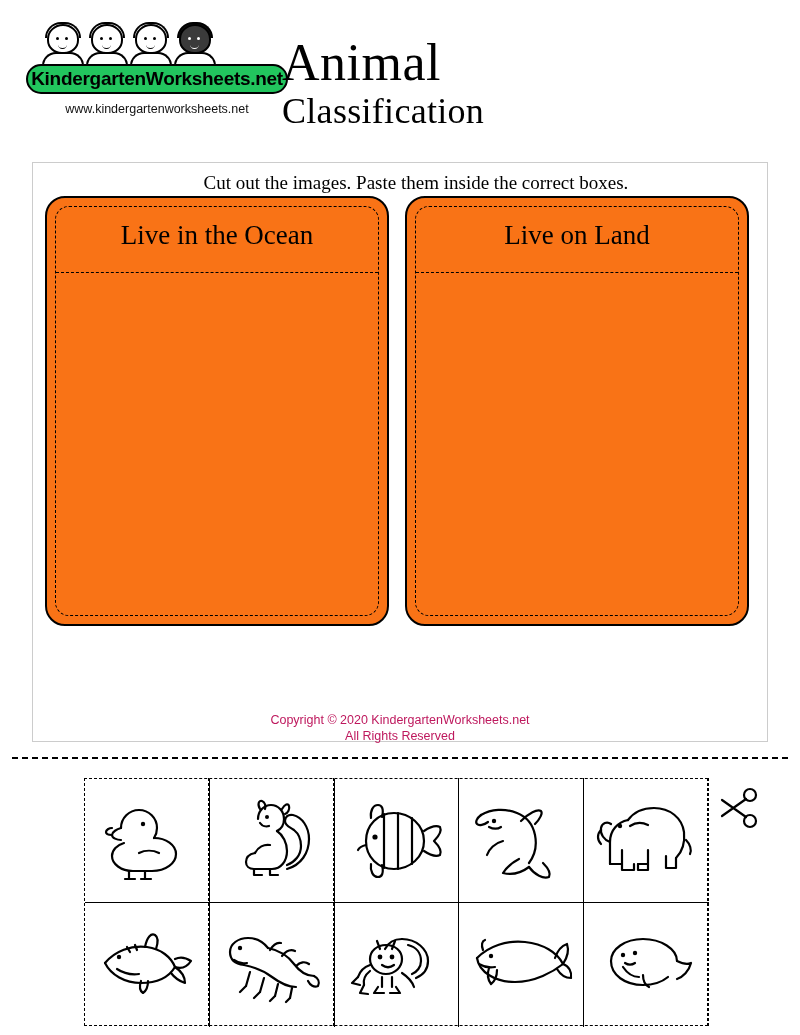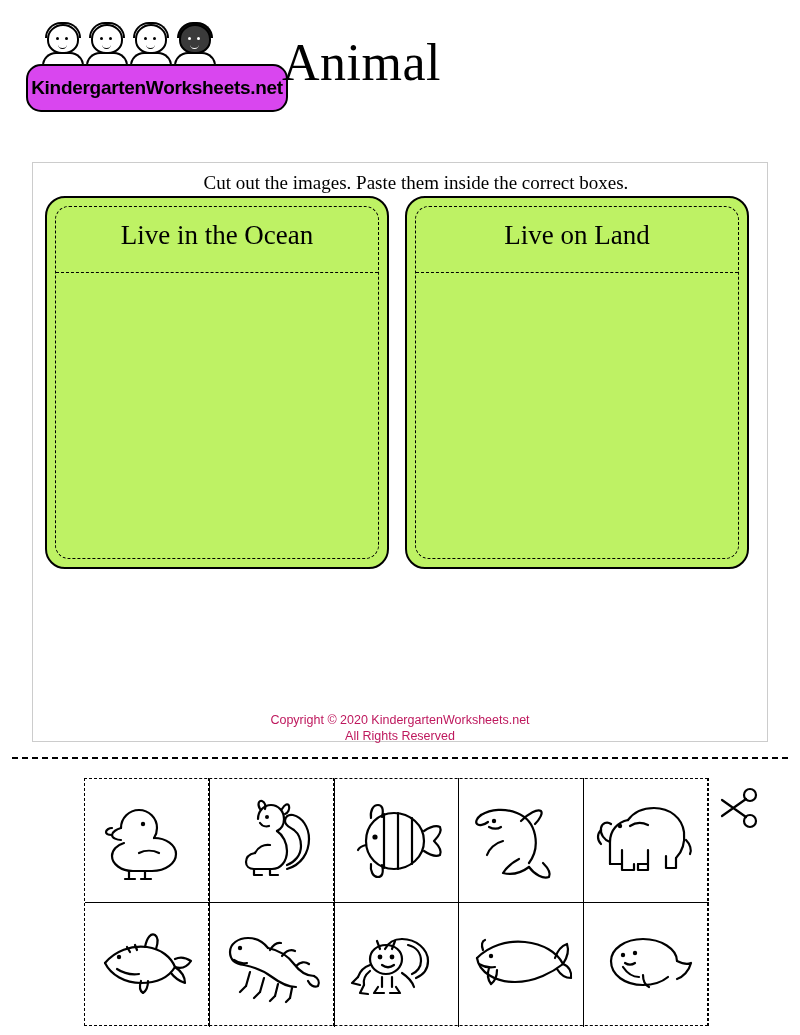--- a/index.html
+++ b/index.html
@@ -102,24 +102,24 @@
   .kid.k4 { left: 132px; }
   .kid.k4 .head { background: #3a3a3a; }
   .kid.k4 .hair { background: #111; }
   .kid.k4 .eye { background: #fff; }
   .kid.k4 .mouth { border-bottom-color: #fff; }
 
   .logo-pill {
     position: relative;
     margin-top: -4px;
     width: 262px;
-    height: 48px;
+    height: 30px;
     border: 2px solid #000;
     border-radius: 15px;
-    background: #d946ef;
+    background: #22c55e;
     box-sizing: border-box;
     display: flex;
     align-items: center;
     justify-content: center;
   }
   .logo-pill-text {
     font-family: "Liberation Sans", sans-serif;
     font-weight: bold;
     font-size: 19px;
     letter-spacing: -0.3px;
@@ -191,25 +191,25 @@
     height: 580px;
     border: 1px solid #cccccc;
     box-sizing: border-box;
   }
 
   
   .box {
     position: absolute;
     top: 196px;
     width: 344px;
-    height: 373px;
+    height: 430px;
     border: 2px solid #000;
     border-radius: 20px;
     box-sizing: border-box;
-    background: #bef264;
+    background: #f97316;
   }
   .box.ocean { left: 45px; }
   .box.land { left: 405px; }
   .box-inner-dash {
     position: absolute;
     left: 8px;
     top: 8px;
     right: 8px;
     bottom: 8px;
     border: 1px dashed #000;
@@ -333,24 +333,26 @@
           <div class="body"></div>
           <div class="head"></div>
         <div class="eye l"></div>
           <div class="eye r"></div>
           <div class="mouth"></div>
       </div>
     </div>
     <div class="logo-pill">
       <span class="logo-pill-text">KindergartenWorksheets.net</span>
     </div>
+    <div class="logo-url">www.kindergartenworksheets.net</div>
   </div>
 
   <div class="title-block">
     <div class="title-main">Animal</div>
+    <div class="title-sub">Classification</div>
   </div>
 
 </div>
 
 <div class="sheet-frame"></div>
 
 <div class="instruction">Cut out the images. Paste them inside the correct boxes.</div>
 
 <div class="box ocean">
   <div class="box-inner-dash"></div>

